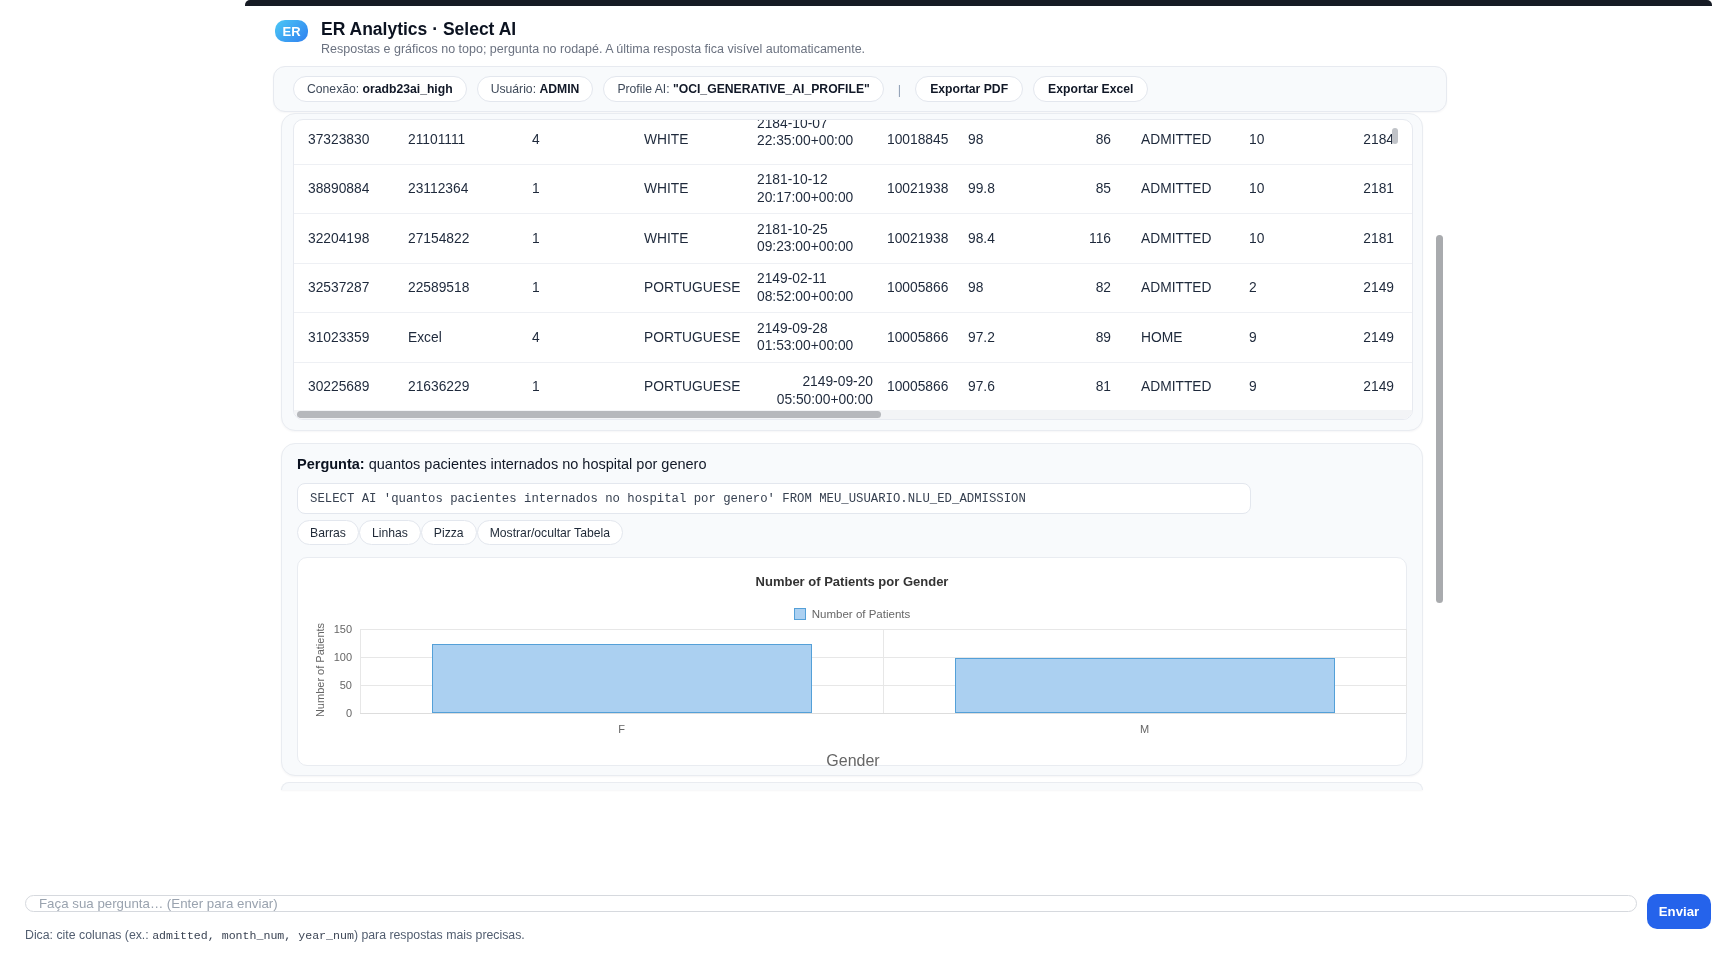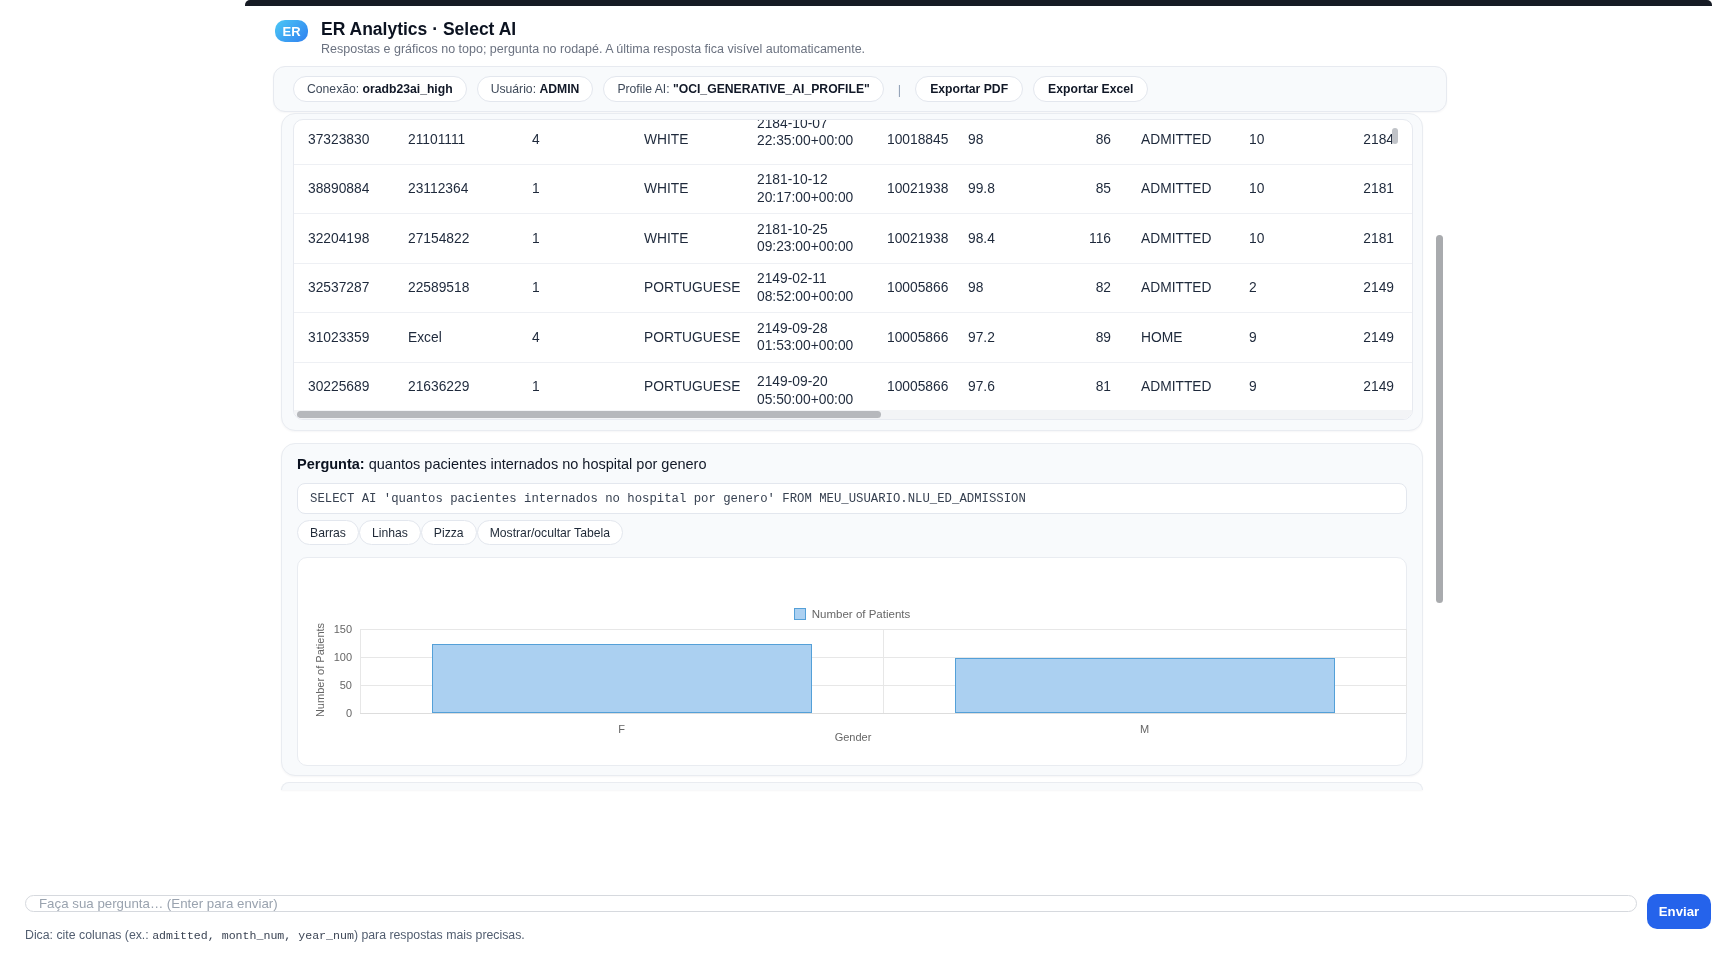--- a/index.html
+++ b/index.html
@@ -41,33 +41,33 @@
   .table-card { position:absolute; left:293px; top:119px; width:1120px; height:301px;
                 background:#fff; border:1px solid #e7eaf0; border-radius:10px; overflow:hidden; }
   .t-rows { margin-top:-5px; width:1118px; }
   .t-row { display:grid; grid-template-columns:100px 124px 112px 113px 130px 81px 60px 97px 124px 100px 79px;
            height:49.5px; align-items:center; border-bottom:1px solid #eef0f4; }
   .t-cell { font-size:13.8px; color:#1e293b; padding-left:14px; white-space:pre-line; line-height:17.5px; }
   .t-cell.c8  { text-align:right; padding-left:0; }
   .t-cell.c9  { padding-left:30px; }
   .t-cell.c11 { text-align:right; padding-left:0; padding-right:20px; }
   .t-row:first-child .c5 { margin-top:-14px; }
-  .t-row:last-child  .c5 { margin-top:8px; }
+  .t-row:last-child  .c5 { margin-top:8px;text-align:right; }
   .hscroll { position:absolute; left:0; bottom:0; width:100%; height:9px; background:#f3f4f6; }
   .hthumb  { position:absolute; left:3px; top:1px; width:584px; height:7px; background:#b6b8bc; border-radius:4px; }
   .vthumb-mini { position:absolute; right:14px; top:8px; width:6px; height:16px; background:#c0c3c8; border-radius:3px; }
 
   
   .page-vthumb { position:absolute; left:1436px; top:235px; width:7px; height:368px;
                  background:#a9abae; border-radius:4px; }
 
   
   .q-line { position:absolute; left:297px; top:456px; width:1110px; font-size:14.5px; color:#111827; }
   .q-line b { color:#0b1220; }
-  .sql-box { position:absolute; left:297px; top:483px; width:1110px; height:31px; background:#fff;
+  .sql-box { position:absolute; left:297px; top:483px; width:954px; height:31px; background:#fff;
              border:1px solid #e3e7ee; border-radius:8px; display:flex; align-items:center; padding-left:12px;
              font-family:"Liberation Mono","DejaVu Sans Mono",monospace; font-size:12.3px; color:#374151;
              white-space:nowrap; overflow:hidden; }
   .chips { position:absolute; left:297px; top:520px; display:flex; gap:0; }
   .chip { background:#fff; border:1px solid #e3e7ee; border-radius:999px; height:25px; padding:0 12px;
           display:flex; align-items:center; font-size:12.2px; color:#1f2937; cursor:pointer; white-space:nowrap; }
 
   
   .chart-card { position:absolute; left:297px; top:557px; width:1110px; height:209px;
                 background:#fff; border:1px solid #e9ecf1; border-radius:10px; }
@@ -79,21 +79,21 @@
   .legend-label { font-size:11.5px; color:#666; }
   .plot { position:absolute; left:0; top:0; width:100%; height:100%; }
   .gl-h { position:absolute; height:1px; background:#e7e7e7; }
   .gl-h.axis { background:#dddddd; }
   .gl-v { position:absolute; width:1px; background:#e7e7e7; }
   .ytick { position:absolute; width:38px; text-align:right; font-size:11px; color:#666; line-height:11px; }
   .xtick { position:absolute; text-align:center; font-size:11px; color:#666; }
   .bar { position:absolute; background:#abd0f1; border:1.5px solid #54a0d8; }
   .ytitle { position:absolute; left:-26px; top:106px; width:96px; text-align:center;
             font-size:11px; color:#666; transform:rotate(-90deg); transform-origin:center; }
-  .xtitle { position:absolute; left:0; top:173px; width:1110px; text-align:center; font-size:11px; color:#666; }
+  .xtitle { position:absolute; left:0; top:194px; width:1110px; text-align:center; font-size:16px; color:#666; }
 
   
   .composer-input { position:absolute; left:25px; top:895px; width:1612px; height:17px;
                     border:1px solid #d6d9de; border-radius:10px; background:#fff; padding:0 13px;
                     font-size:13.3px; color:#111827; font-family:"Liberation Sans",sans-serif; outline:none; }
   .composer-input::placeholder { color:#9aa3af; }
   .send-btn { position:absolute; left:1647px; top:894px; width:64px; height:35px; background:#2563eb;
               border:none; border-radius:10px; color:#fff; font-size:13.2px; font-weight:bold; cursor:pointer;
               font-family:"Liberation Sans",sans-serif; }
   .hint { position:absolute; left:25px; top:904px; font-size:12.3px; color:#525e70;margin-top:24px; }
@@ -219,20 +219,21 @@
   </div>
   <div class="sql-box">SELECT AI 'quantos pacientes internados no hospital por genero' FROM MEU_USUARIO.NLU_ED_ADMISSION</div>
   <div class="chips" id="chips">
       <span class="chip">Barras</span>
       <span class="chip">Linhas</span>
       <span class="chip">Pizza</span>
       <span class="chip">Mostrar/ocultar Tabela</span>
     </div>
 
   <div class="chart-card">
+    <div class="chart-title">Number of Patients por Gender</div>
     <div class="chart-legend">
       <span class="legend-swatch"></span>
       <span class="legend-label">Number of Patients</span>
     </div>
     <div class="plot" id="plot">
         <div class="gl-h axis" style="left: 62px; top: 155px; width: 1046px;"></div>
         <div class="ytick" style="left: 16px; top: 150px;">0</div>
         <div class="gl-h" style="left: 62px; top: 127px; width: 1046px;"></div>
         <div class="ytick" style="left: 16px; top: 122px;">50</div>
         <div class="gl-h" style="left: 62px; top: 99px; width: 1046px;"></div>

